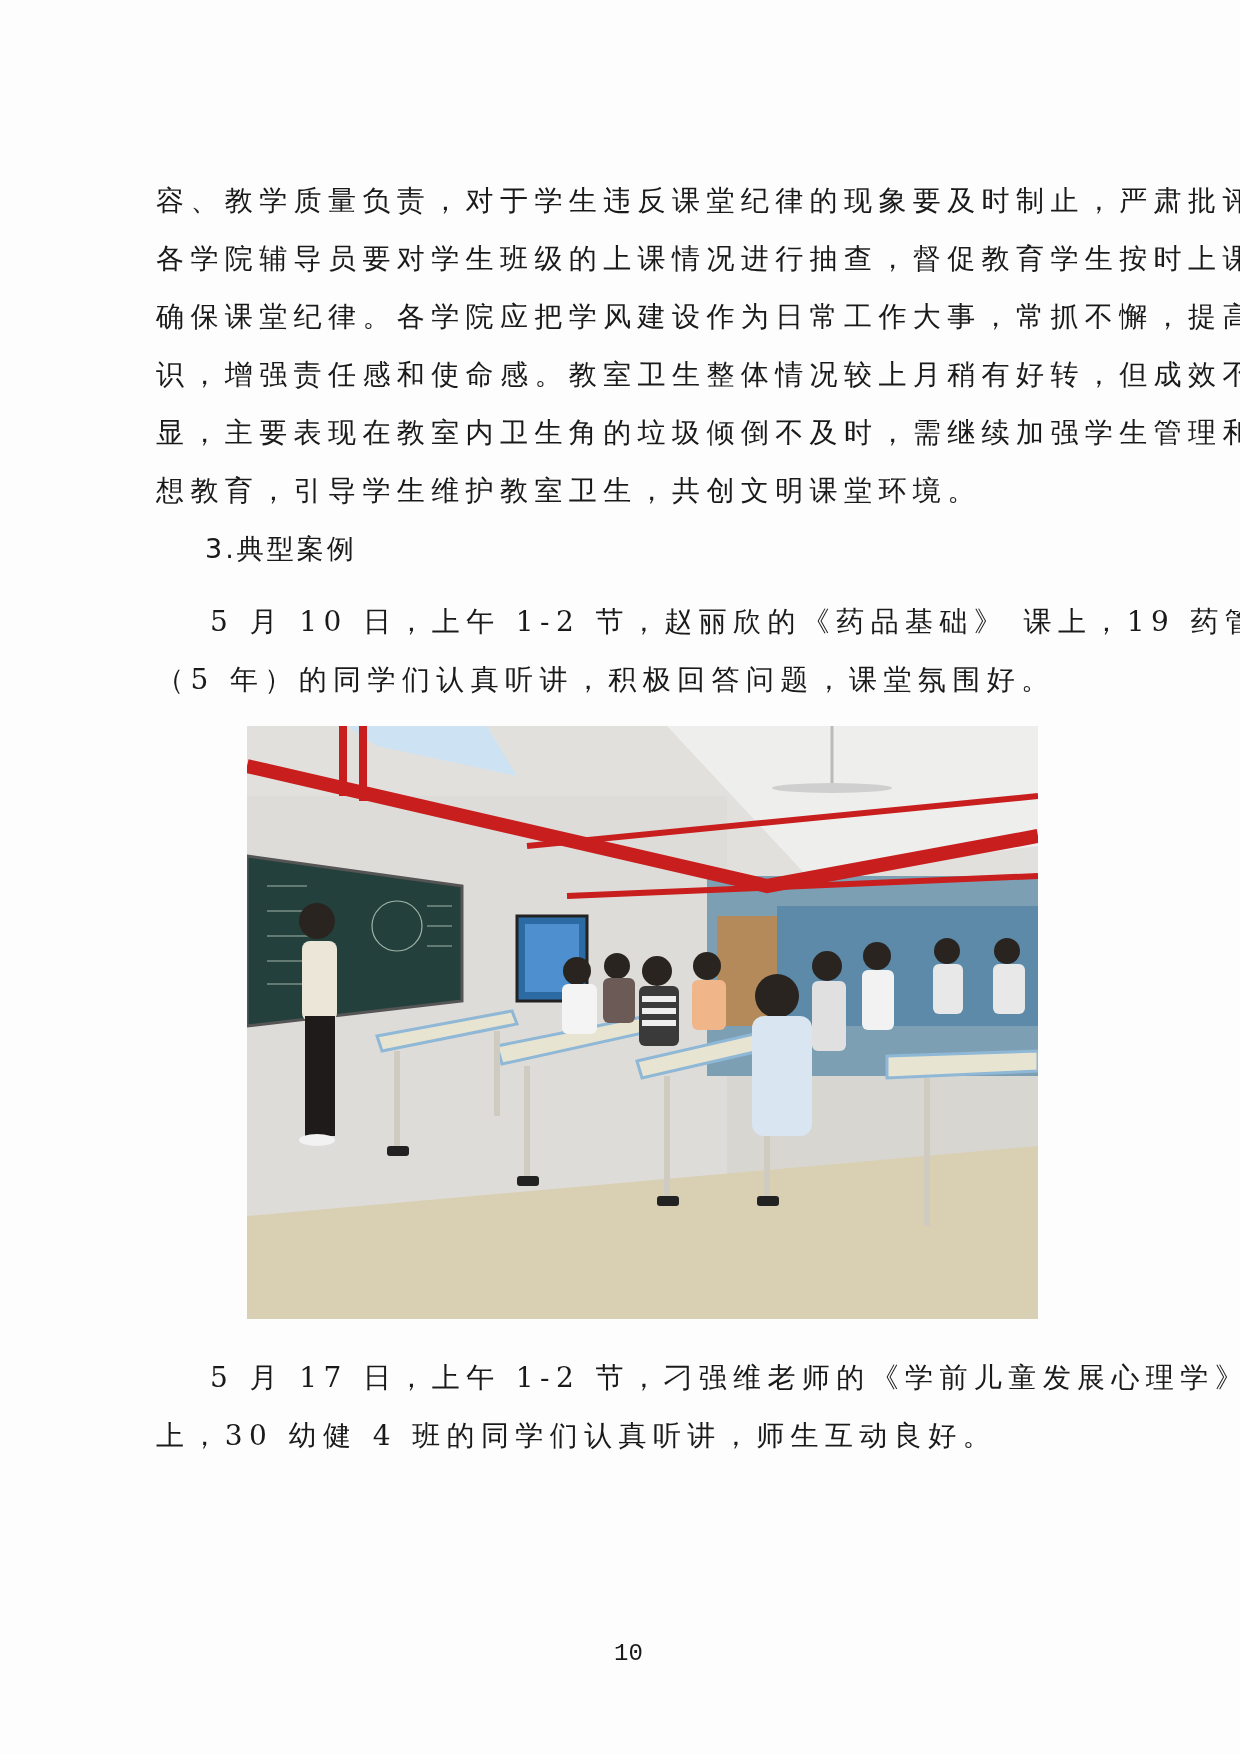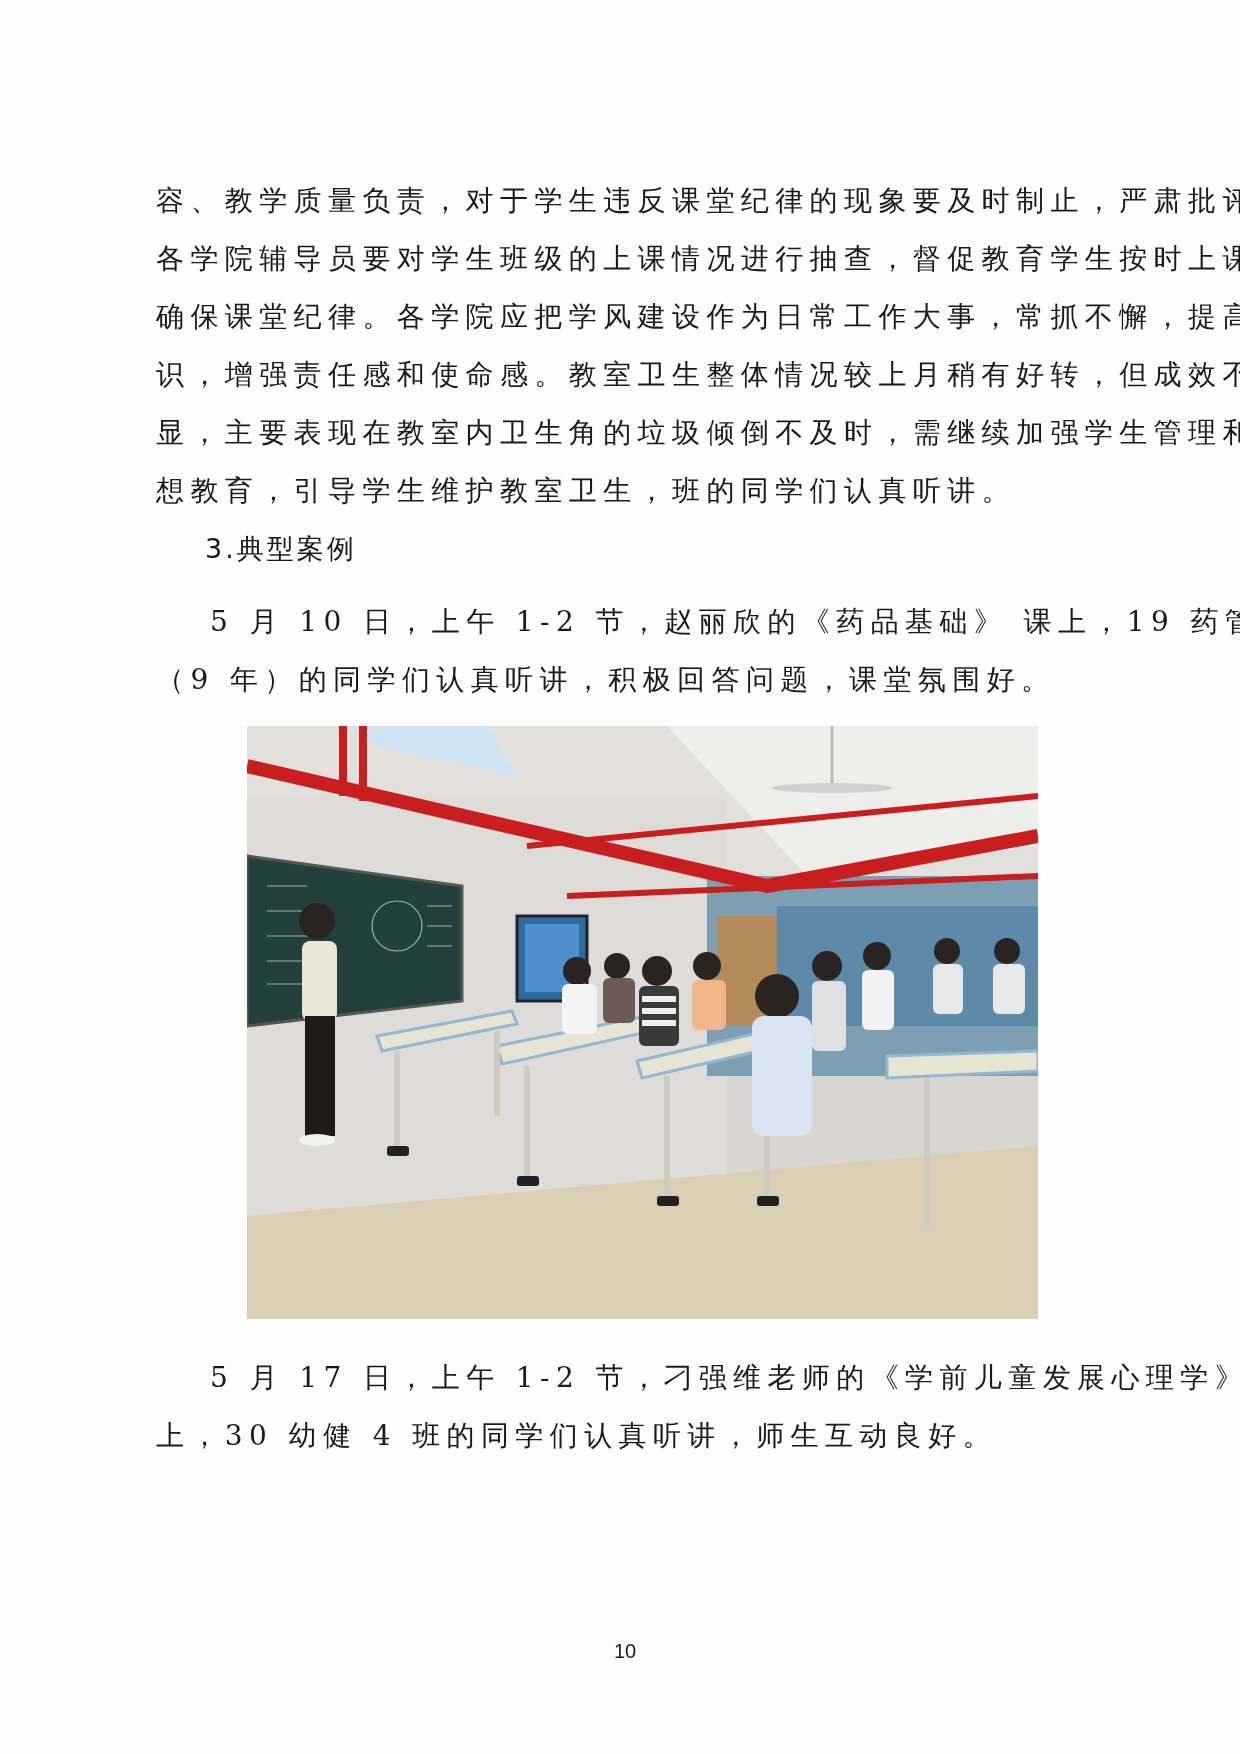--- a/index.html
+++ b/index.html
@@ -3,39 +3,39 @@
 <meta charset="utf-8">
 <style>
   html, body { margin:0; padding:0; }
   body { width:1240px; height:1754px; background:#fefdfe; position:relative; overflow:hidden;
          font-family:"DejaVu Serif","Liberation Serif",serif; color:#1a1a1a; }
   .line { position:absolute; left:156px; font-size:28px; letter-spacing:6.4px; white-space:nowrap; line-height:36px; }
   .indent { left:210px; }
   .heading { position:absolute; left:205px; font-size:27px; font-weight:normal; letter-spacing:3px;
              font-family:"DejaVu Sans","Liberation Sans",sans-serif; line-height:36px; }
   .photo { position:absolute; left:247px; top:726px; width:791px; height:593px; overflow:hidden; background:#d8d6d0; }
-  .pagenum { position:absolute; left:614px; top:1640px; font-size:20px; font-family:Liberation Sans, sans-serif; }
+  .pagenum { position:absolute; left:614px; top:1640px; font-size:24px; font-family:Liberation Mono, monospace; }
 </style>
 </head>
 <body>
 
 <div>
   <div class="line" style="top:183px">容、教学质量负责，对于学生违反课堂纪律的现象要及时制止，严肃批评；</div>
   <div class="line" style="top:241px">各学院辅导员要对学生班级的上课情况进行抽查，督促教育学生按时上课，</div>
   <div class="line" style="top:299px">确保课堂纪律。各学院应把学风建设作为日常工作大事，常抓不懈，提高认</div>
   <div class="line" style="top:357px">识，增强责任感和使命感。教室卫生整体情况较上月稍有好转，但成效不明</div>
   <div class="line" style="top:415px">显，主要表现在教室内卫生角的垃圾倾倒不及时，需继续加强学生管理和思</div>
-  <div class="line" style="top:473px">想教育，引导学生维护教室卫生，班的同学们认真听讲。</div>
+  <div class="line" style="top:473px">想教育，引导学生维护教室卫生，共创文明课堂环境。</div>
 </div>
 
 <div class="heading" style="top:531px">3.典型案例</div>
 
 <div>
   <div class="line indent" style="top:604px">5 月 10 日，上午 1-2 节，赵丽欣的《药品基础》  课上，19 药管 1 班</div>
-  <div class="line" style="top:662px">（9 年）的同学们认真听讲，积极回答问题，课堂氛围好。</div>
+  <div class="line" style="top:662px">（5 年）的同学们认真听讲，积极回答问题，课堂氛围好。</div>
 </div>
 
 <div class="photo">
   <svg width="791" height="593" viewBox="0 0 791 593" xmlns="http://www.w3.org/2000/svg">
 
     <rect x="0" y="0" width="791" height="200" fill="#e2e0dc"></rect>
     <polygon points="420,0 791,0 791,120 560,150" fill="#eeeeec"></polygon>
 
     <rect x="0" y="70" width="480" height="420" fill="#dedcd8"></rect>
 

